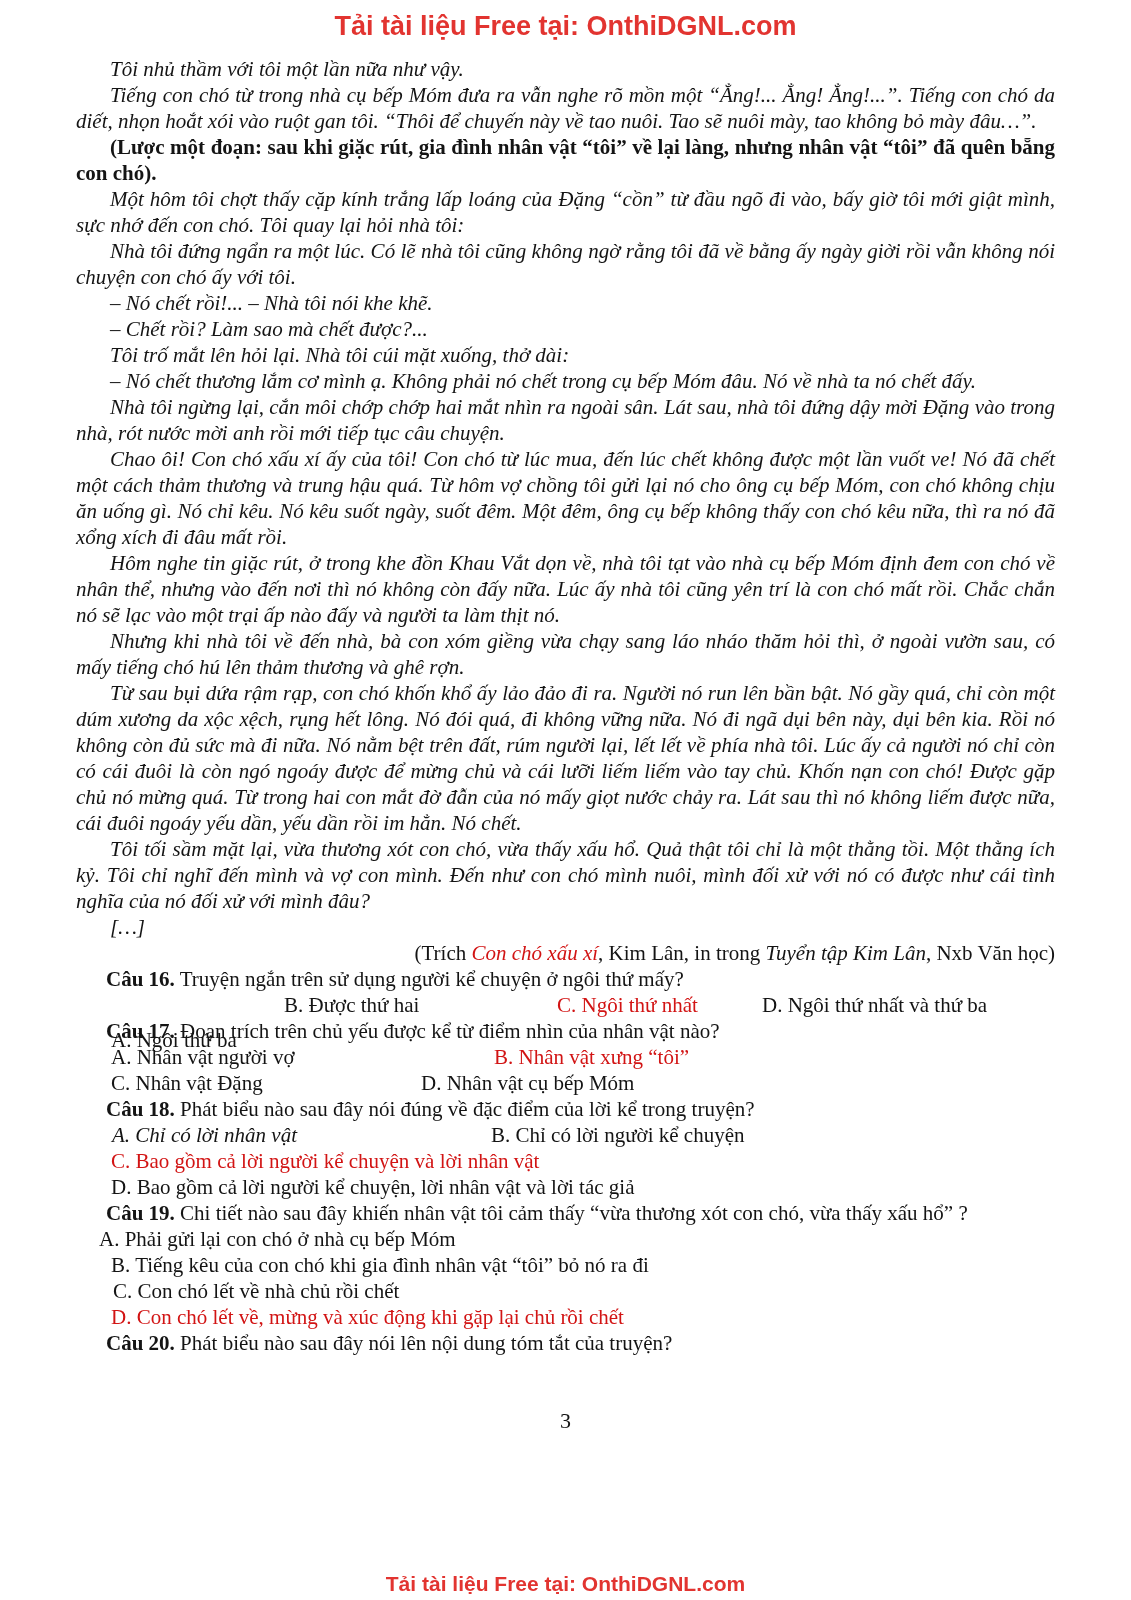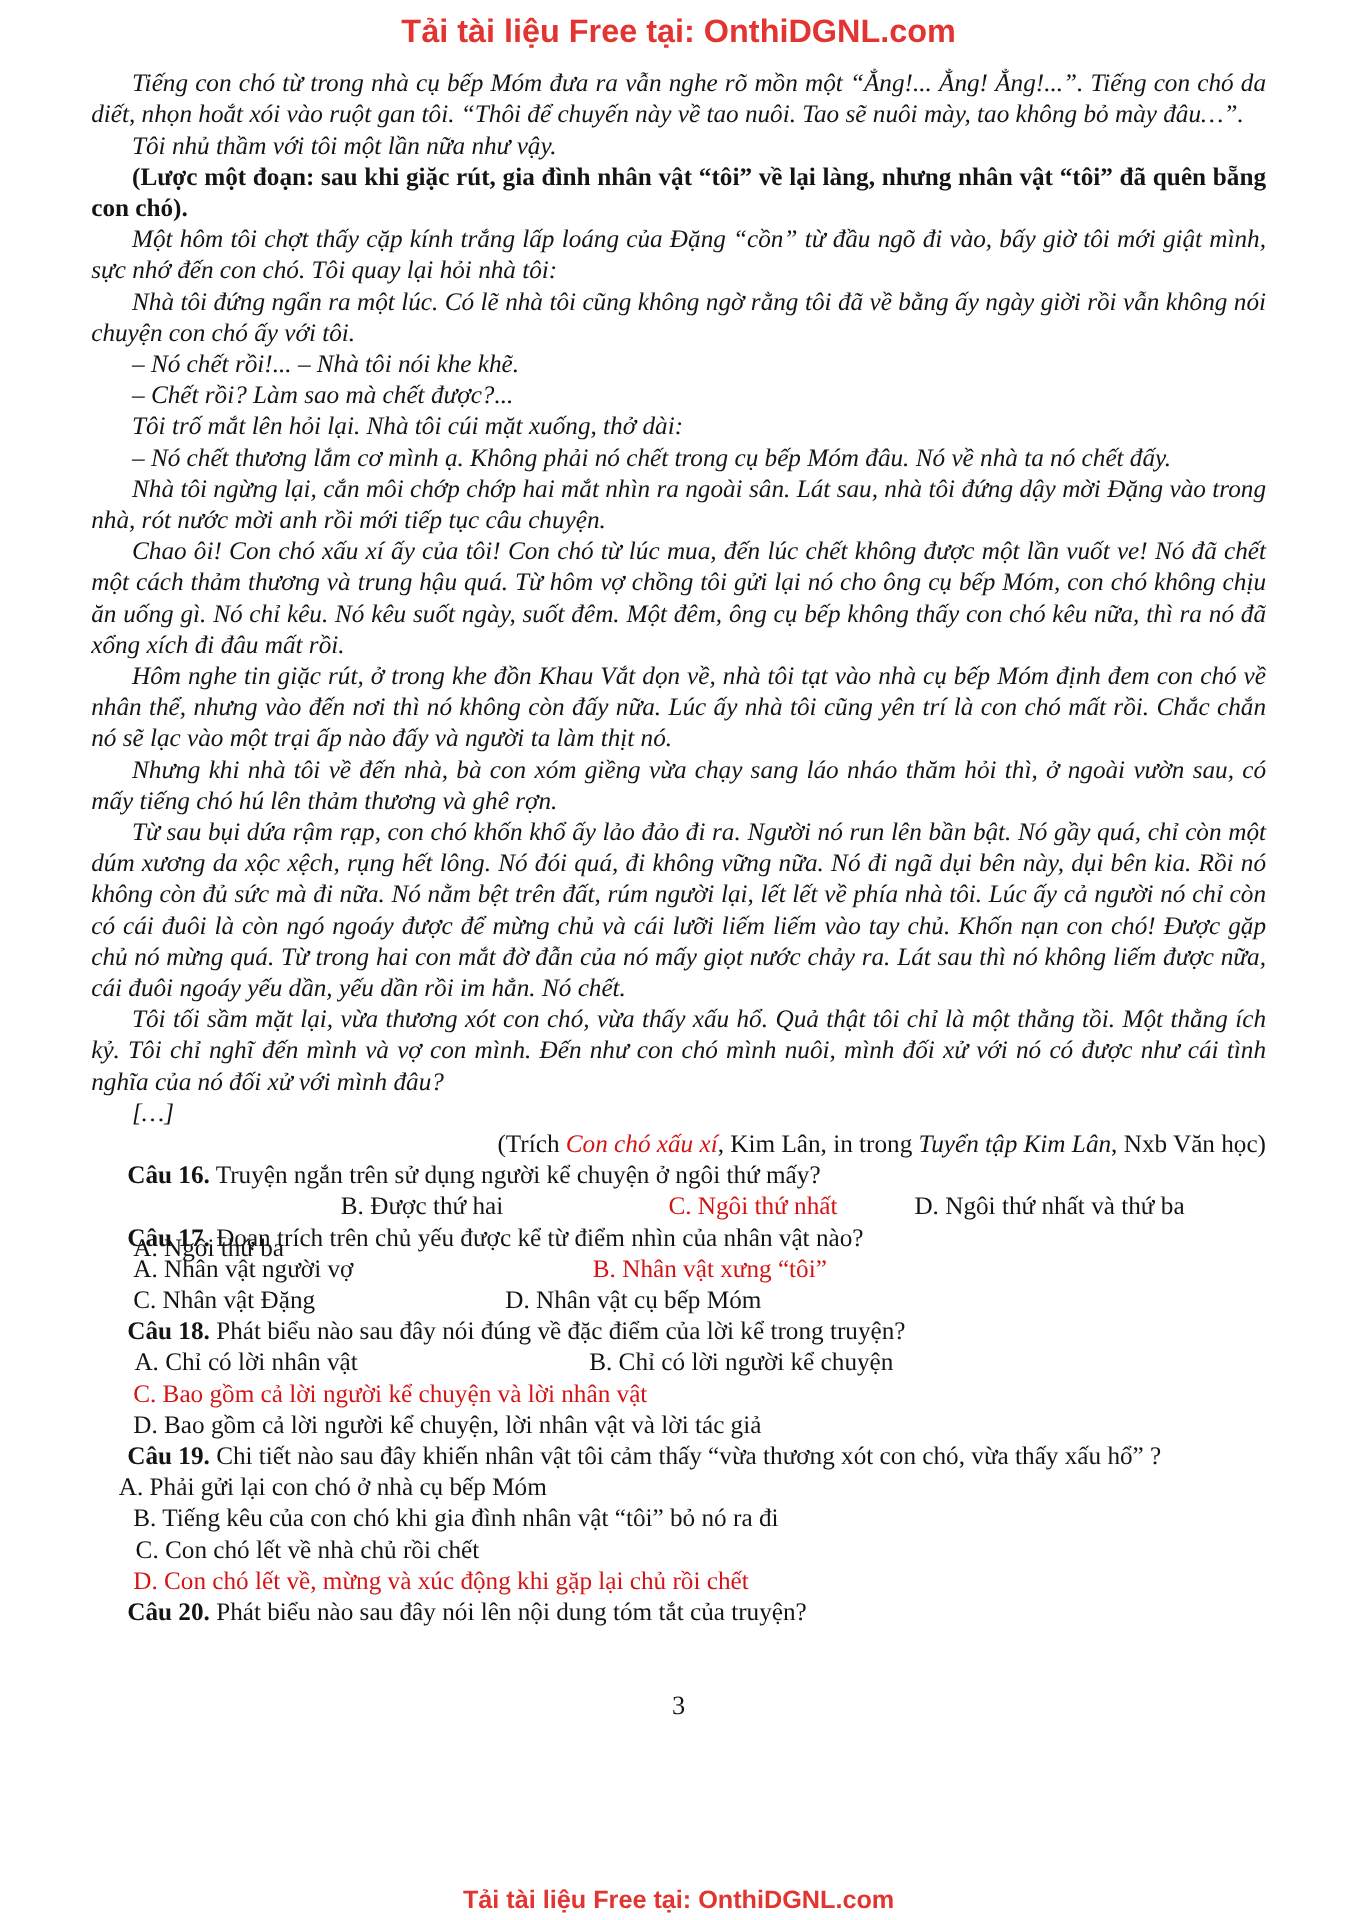--- a/index.html
+++ b/index.html
@@ -41,22 +41,22 @@
 </head>
 <body>
 
 <div class="page">
 
   <div class="doc-header">Tải tài liệu Free tại: OnthiDGNL.com</div>
 
   <div class="content">
 
     <div>
+        <p class="para italic">Tôi nhủ thầm với tôi một lần nữa như vậy.</p>
         <p class="para italic">Tiếng con chó từ trong nhà cụ bếp Móm đưa ra vẫn nghe rõ mồn một “Ẳng!... Ẳng! Ẳng!...”. Tiếng con chó da diết, nhọn hoắt xói vào ruột gan tôi. “Thôi để chuyến này về tao nuôi. Tao sẽ nuôi mày, tao không bỏ mày đâu…”.</p>
-        <p class="para italic">Tôi nhủ thầm với tôi một lần nữa như vậy.</p>
         <p class="para regular">(Lược một đoạn: sau khi giặc rút, gia đình nhân vật “tôi” về lại làng, nhưng nhân vật “tôi” đã quên bẵng con chó).</p>
         <p class="para italic">Một hôm tôi chợt thấy cặp kính trắng lấp loáng của Đặng “cồn” từ đầu ngõ đi vào, bấy giờ tôi mới giật mình, sực nhớ đến con chó. Tôi quay lại hỏi nhà tôi:</p>
         <p class="para italic">Nhà tôi đứng ngẩn ra một lúc. Có lẽ nhà tôi cũng không ngờ rằng tôi đã về bằng ấy ngày giời rồi vẫn không nói chuyện con chó ấy với tôi.</p>
         <p class="para italic">– Nó chết rồi!... – Nhà tôi nói khe khẽ.</p>
         <p class="para italic">– Chết rồi? Làm sao mà chết được?...</p>
         <p class="para italic">Tôi trố mắt lên hỏi lại. Nhà tôi cúi mặt xuống, thở dài:</p>
         <p class="para italic">– Nó chết thương lắm cơ mình ạ. Không phải nó chết trong cụ bếp Móm đâu. Nó về nhà ta nó chết đấy.</p>
         <p class="para italic">Nhà tôi ngừng lại, cắn môi chớp chớp hai mắt nhìn ra ngoài sân. Lát sau, nhà tôi đứng dậy mời Đặng vào trong nhà, rót nước mời anh rồi mới tiếp tục câu chuyện.</p>
         <p class="para italic">Chao ôi! Con chó xấu xí ấy của tôi! Con chó từ lúc mua, đến lúc chết không được một lần vuốt ve! Nó đã chết một cách thảm thương và trung hậu quá. Từ hôm vợ chồng tôi gửi lại nó cho ông cụ bếp Móm, con chó không chịu ăn uống gì. Nó chỉ kêu. Nó kêu suốt ngày, suốt đêm. Một đêm, ông cụ bếp không thấy con chó kêu nữa, thì ra nó đã xổng xích đi đâu mất rồi.</p>
         <p class="para italic">Hôm nghe tin giặc rút, ở trong khe đồn Khau Vắt dọn về, nhà tôi tạt vào nhà cụ bếp Móm định đem con chó về nhân thể, nhưng vào đến nơi thì nó không còn đấy nữa. Lúc ấy nhà tôi cũng yên trí là con chó mất rồi. Chắc chắn nó sẽ lạc vào một trại ấp nào đấy và người ta làm thịt nó.</p>
@@ -82,21 +82,21 @@
         <div class="opt-row">
           <span class="opt" style="left: 35px;">A. Nhân vật người vợ</span>
           <span class="opt correct" style="left: 418px;">B. Nhân vật xưng “tôi”</span>
         </div>
         <div class="opt-row">
           <span class="opt" style="left: 35px;">C. Nhân vật Đặng</span>
           <span class="opt" style="left: 345px;">D. Nhân vật cụ bếp Móm</span>
         </div>
         <p class="q-line"><b>Câu 18.</b> Phát biểu nào sau đây nói đúng về đặc điểm của lời kể trong truyện?</p>
         <div class="opt-row">
-          <span class="opt" style="left: 36px;">A. Chỉ có lời nhân vật</span>
+          <span class="opt" style="left: 36px; font-style: italic;">A. Chỉ có lời nhân vật</span>
           <span class="opt" style="left: 415px;">B. Chỉ có lời người kể chuyện</span>
         </div>
         <div class="opt-row">
           <span class="opt correct" style="left: 35px;">C. Bao gồm cả lời người kể chuyện và lời nhân vật</span>
         </div>
         <div class="opt-row">
           <span class="opt" style="left: 35px;">D. Bao gồm cả lời người kể chuyện, lời nhân vật và lời tác giả</span>
         </div>
         <p class="q-line"><b>Câu 19.</b> Chi tiết nào sau đây khiến nhân vật tôi cảm thấy “vừa thương xót con chó, vừa thấy xấu hổ” ?</p>
         <div class="opt-row">

